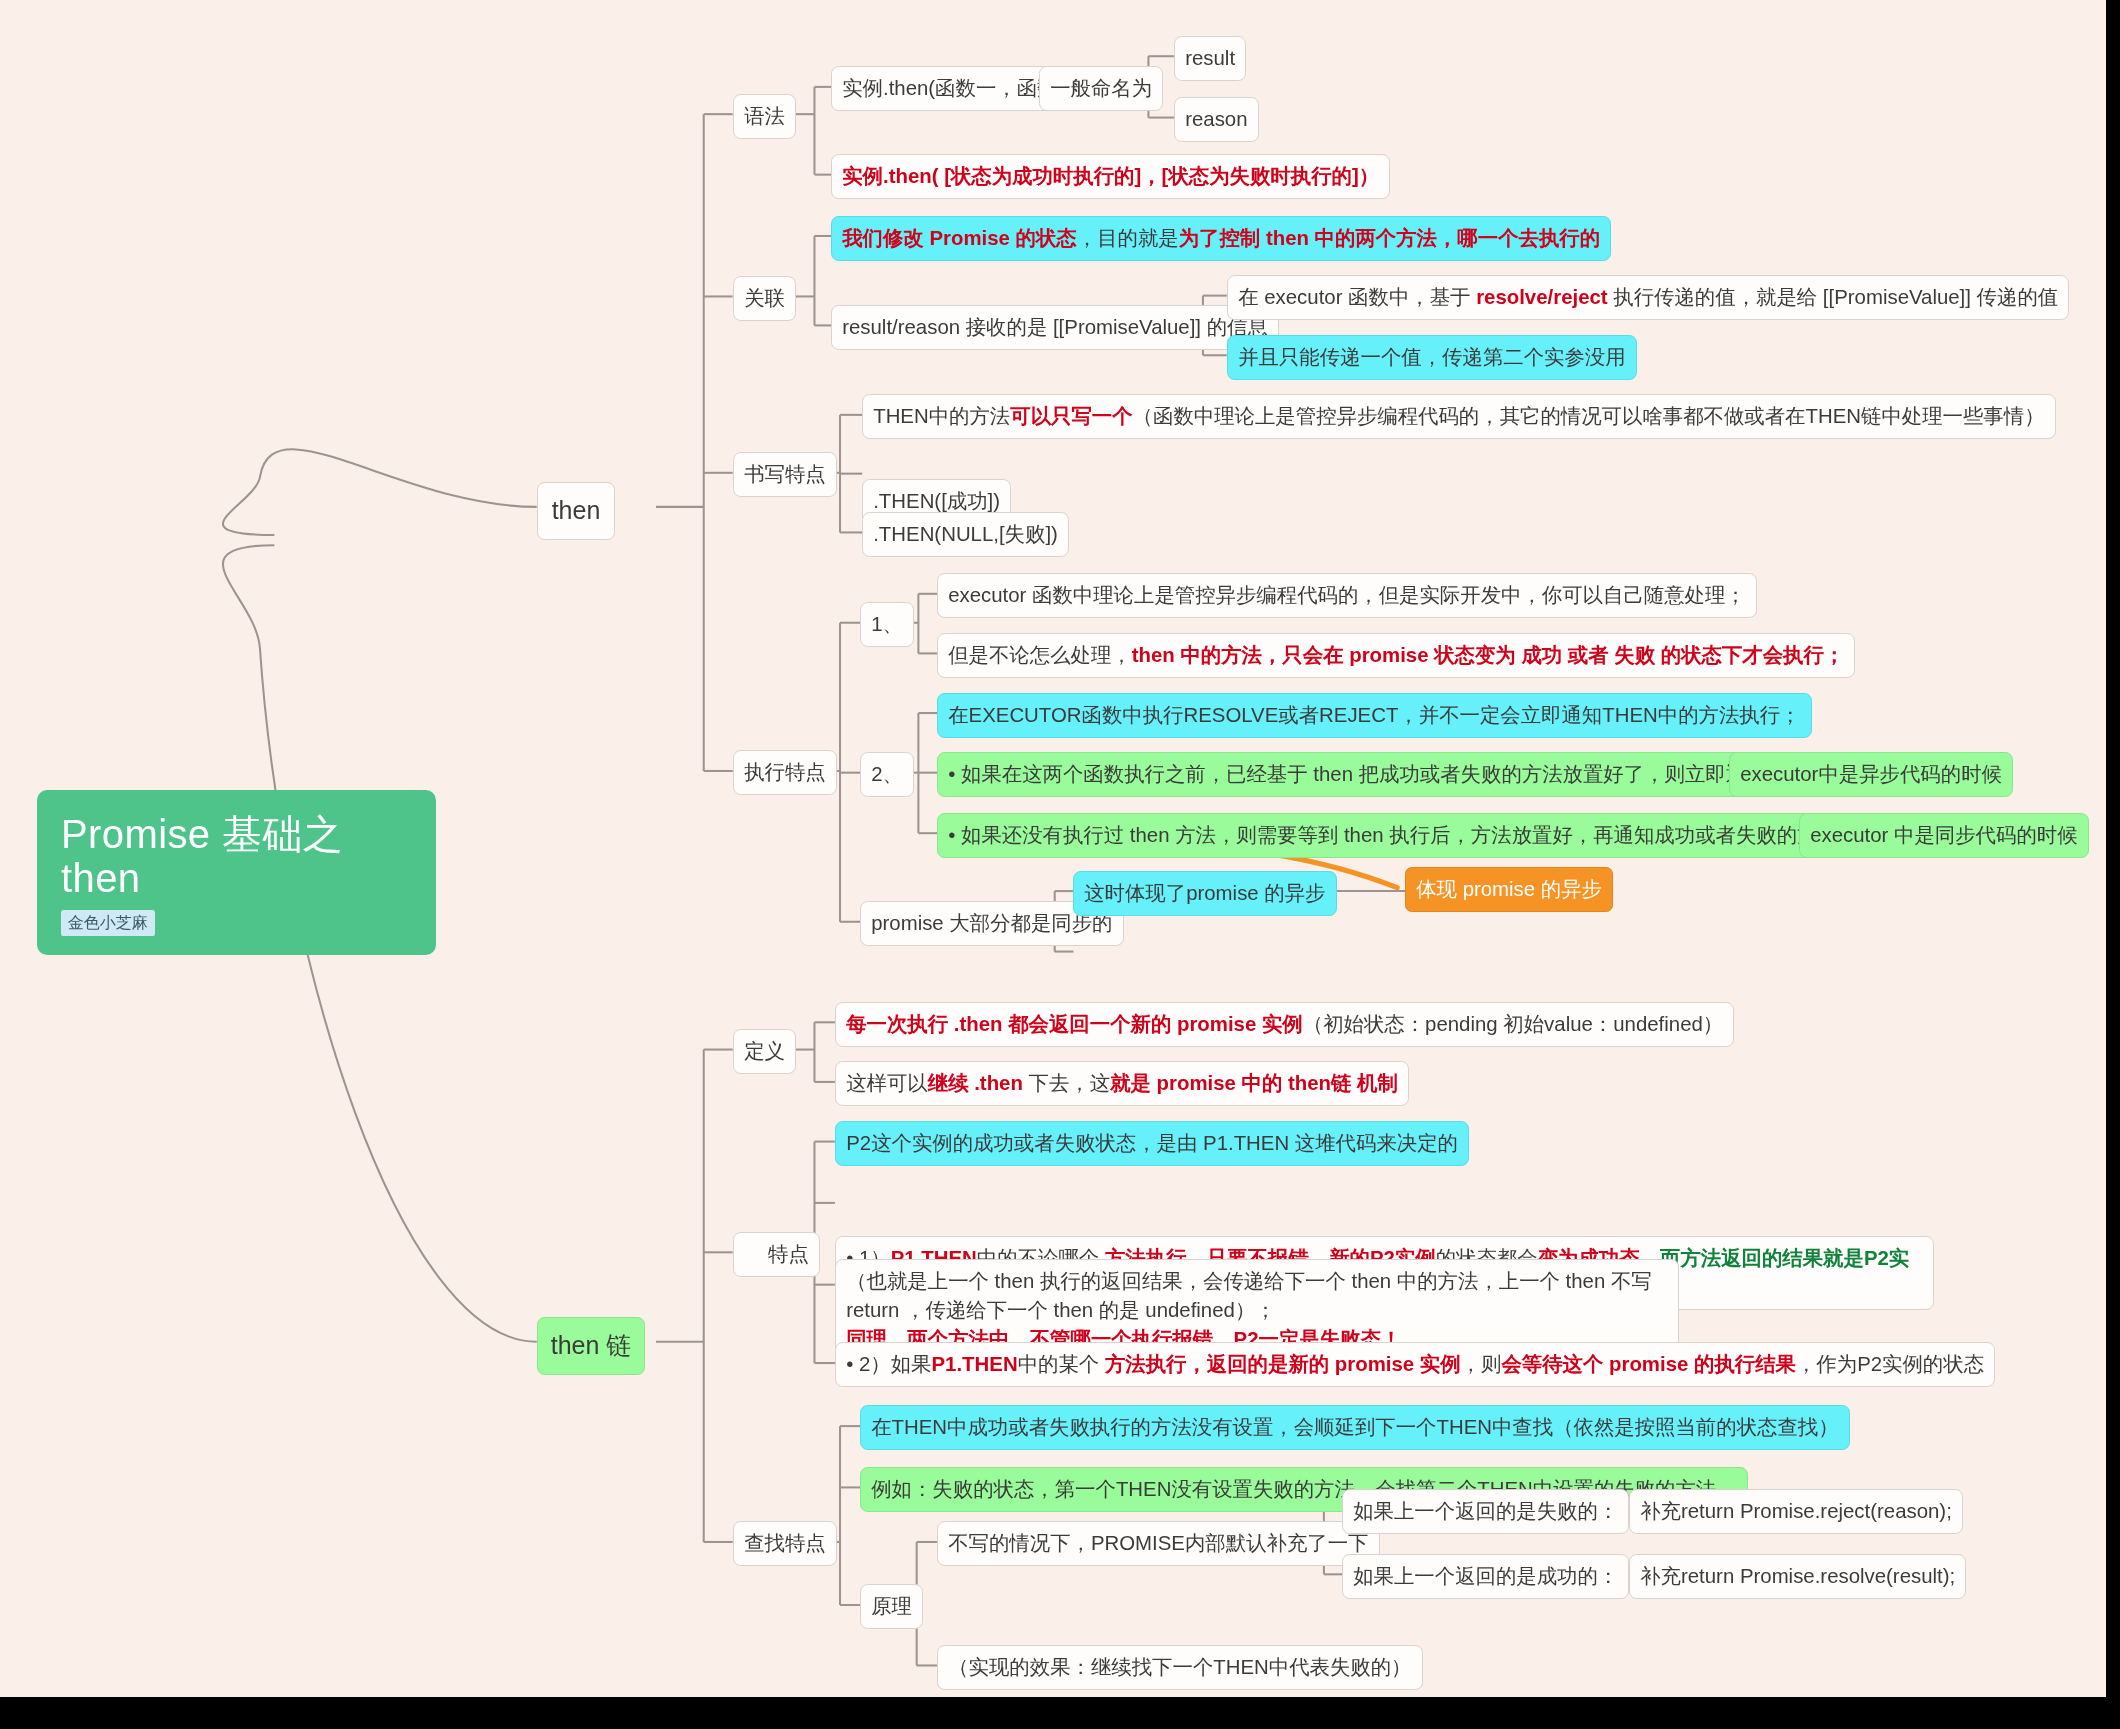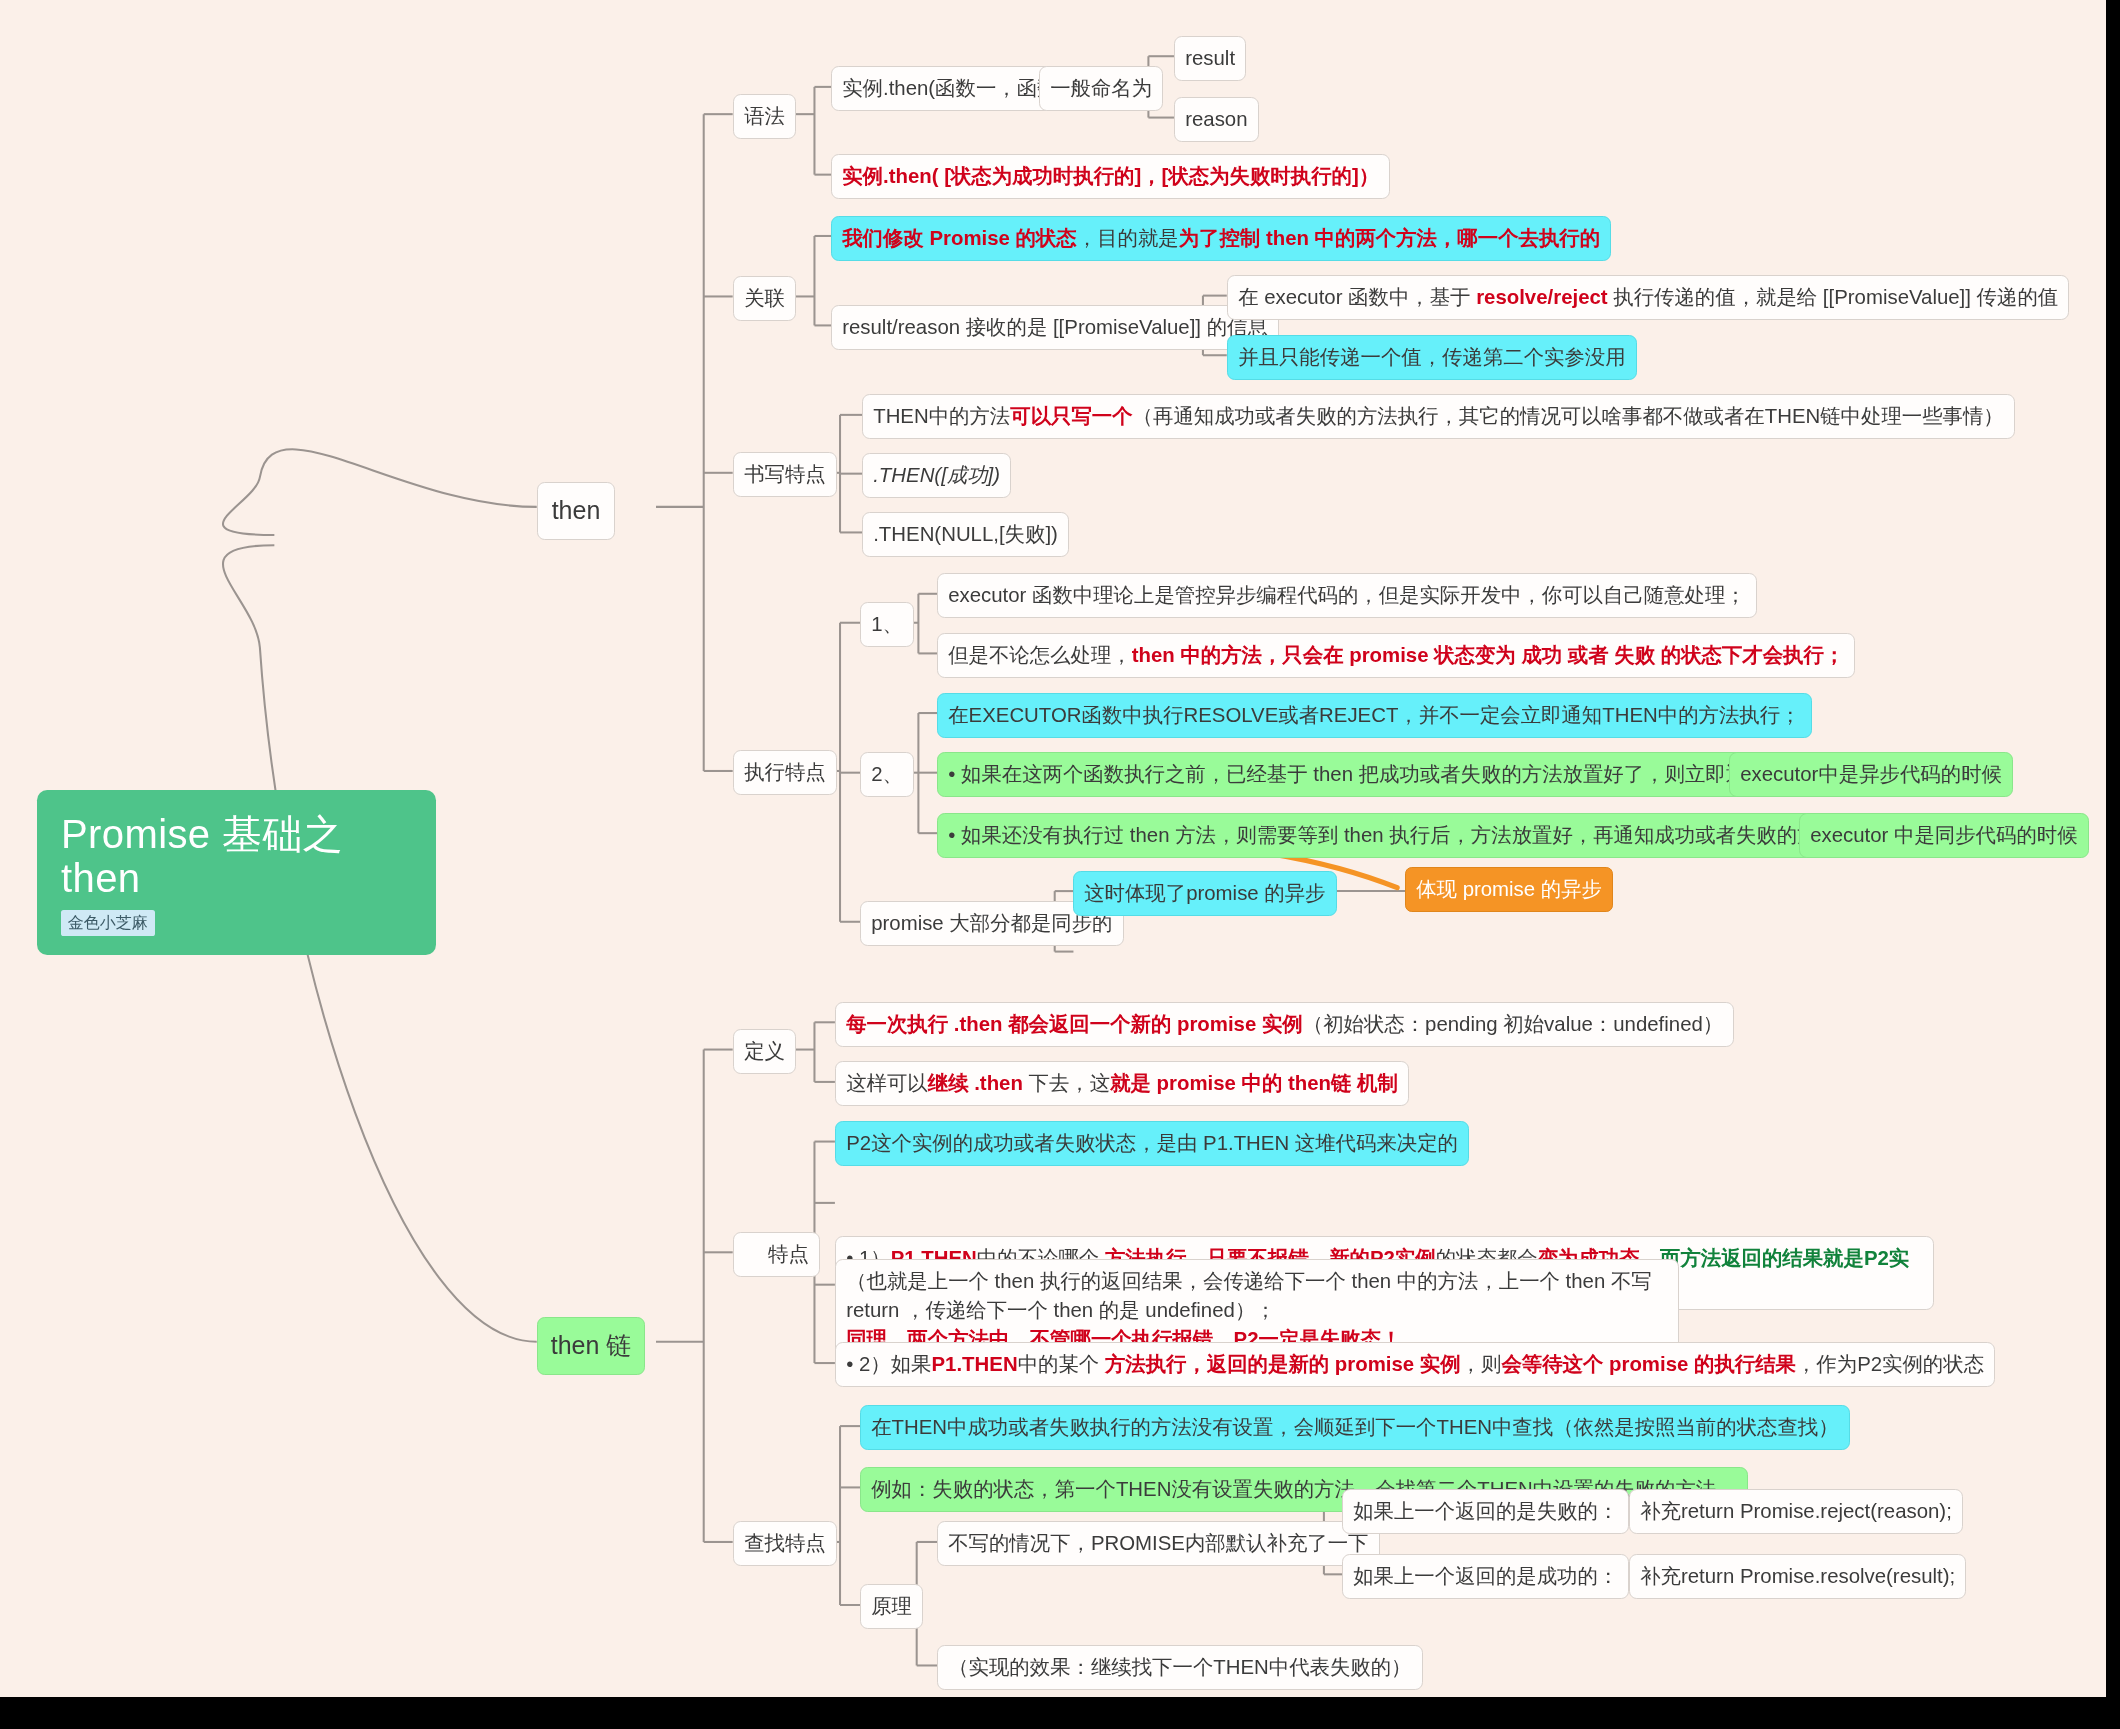--- a/index.html
+++ b/index.html
@@ -215,23 +215,23 @@
     <span>result/reason 接收的是 [[PromiseValue]] 的信息</span>
   </div>
   <div class="node" style="left:1227px;top:275px;">
     <span>在 executor 函数中，基于 </span><span class="r">resolve/reject</span><span> 执行传递的值，就是给 [[PromiseValue]] 传递的值</span>
   </div>
   <div class="node cyan" style="left:1227px;top:335px;">
     <span>并且只能传递一个值，传递第二个实参没用</span>
   </div>
 
   <div class="node" style="left:862px;top:394px;">
-    <span>THEN中的方法</span><span class="r">可以只写一个</span><span>（再通知成功或者失败的方法执行，其它的情况可以啥事都不做或者在THEN链中处理一些事情）</span>
-  </div>
-  <div class="node" style="left:862px;top:453px;font-style:italic;">
+    <span>THEN中的方法</span><span class="r">可以只写一个</span><span>（函数中理论上是管控异步编程代码的，其它的情况可以啥事都不做或者在THEN链中处理一些事情）</span>
+  </div>
+  <div class="node" style="left:862px;top:479px;">
     <span>.THEN([成功])</span>
   </div>
   <div class="node" style="left:862px;top:512px;">
     <span>.THEN(NULL,[失败])</span>
   </div>
 
   <div class="node" style="left:860px;top:602px;">
     <span>1、</span>
   </div>
   <div class="node" style="left:937px;top:573px;">

